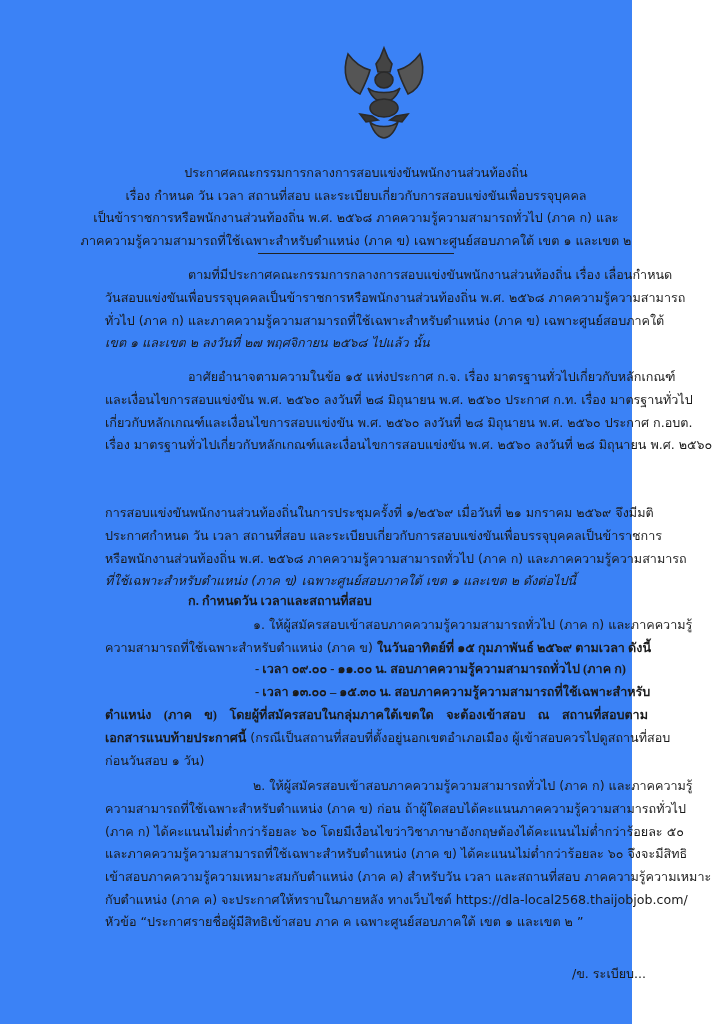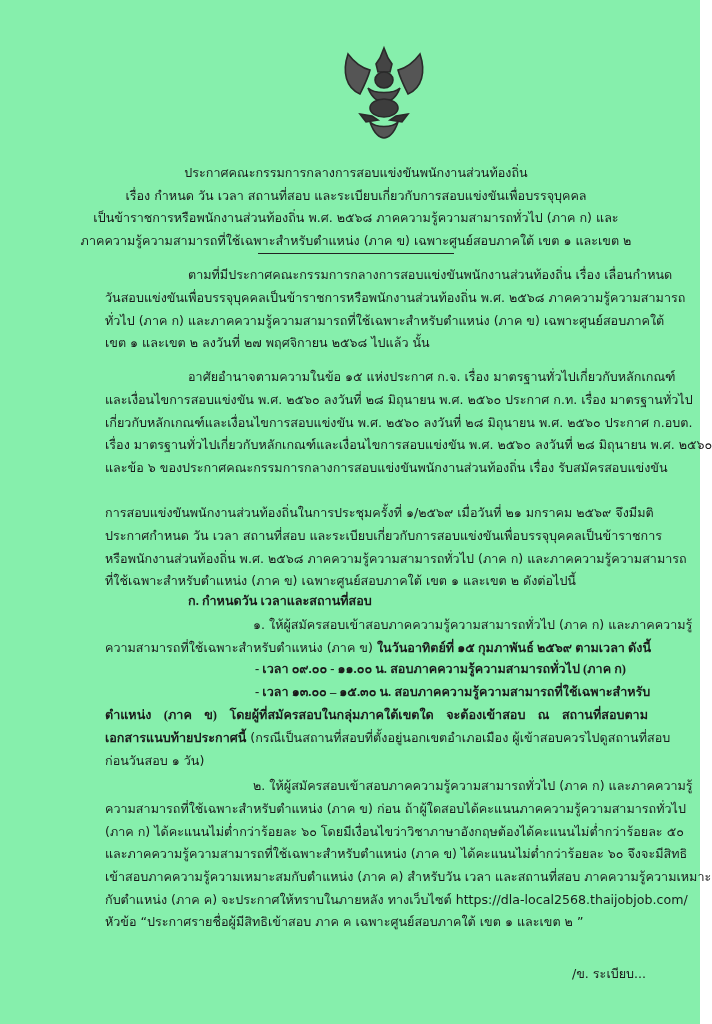--- a/index.html
+++ b/index.html
@@ -1,23 +1,23 @@
 <!DOCTYPE html>
 <html><head>
 <meta charset="utf-8">
 <style>
   html, body { margin: 0; padding: 0; background: #ffffff; }
   body { width: 712px; height: 1024px; position: relative; overflow: hidden;
          font-family: "DejaVu Sans", sans-serif; color: #1a1a1a; }
-  .page { position: absolute; left: 0; top: 0; width: 700px; height: 1024px; background: #86efac; }
+  .page { position: absolute; left: 0; top: 0; width: 632px; height: 1024px; background: #3b82f6; }
   .emblem { position: absolute; left: 338px; top: 42px; width: 92px; height: 100px; }
   .line { position: absolute; white-space: nowrap; font-size: 12.6px; line-height: 23px; height: 23px; }
   .center { left: 0; width: 712px; text-align: center; }
   .just { left: 105px; width: 543px; text-align: justify; text-align-last: justify; }
-  .last { text-align-last: left; }
+  .last { text-align-last: left; font-style: italic; }
   .b { font-weight: bold; font-family: Liberation Serif, serif; }
   .rule { position: absolute; left: 258px; top: 253px; width: 196px; height: 0; border-top: 1.4px solid #222; }
 </style>
 </head>
 <body>
 
 <div class="page">
 
   <svg class="emblem" viewBox="0 0 92 100">
     <g fill="none" stroke="#2a2a2a" stroke-width="1.6">
@@ -41,21 +41,20 @@
 
   <div class="line just" style="top:263px; left:188px; width:460px">ตามที่มีประกาศคณะกรรมการกลางการสอบแข่งขันพนักงานส่วนท้องถิ่น เรื่อง เลื่อนกำหนด</div>
   <div class="line just" style="top:286px">วันสอบแข่งขันเพื่อบรรจุบุคคลเป็นข้าราชการหรือพนักงานส่วนท้องถิ่น พ.ศ. ๒๕๖๘ ภาคความรู้ความสามารถ</div>
   <div class="line just" style="top:309px">ทั่วไป (ภาค ก) และภาคความรู้ความสามารถที่ใช้เฉพาะสำหรับตำแหน่ง (ภาค ข) เฉพาะศูนย์สอบภาคใต้</div>
   <div class="line just last" style="top:331px">เขต ๑ และเขต ๒ ลงวันที่ ๒๗ พฤศจิกายน ๒๕๖๘ ไปแล้ว นั้น</div>
 
   <div class="line just" style="top:365px; left:188px; width:460px">อาศัยอำนาจตามความในข้อ ๑๕ แห่งประกาศ ก.จ. เรื่อง มาตรฐานทั่วไปเกี่ยวกับหลักเกณฑ์</div>
   <div class="line just" style="top:388px">และเงื่อนไขการสอบแข่งขัน พ.ศ. ๒๕๖๐ ลงวันที่ ๒๘ มิถุนายน พ.ศ. ๒๕๖๐ ประกาศ ก.ท. เรื่อง มาตรฐานทั่วไป</div>
   <div class="line just" style="top:411px">เกี่ยวกับหลักเกณฑ์และเงื่อนไขการสอบแข่งขัน พ.ศ. ๒๕๖๐ ลงวันที่ ๒๘ มิถุนายน พ.ศ. ๒๕๖๐ ประกาศ ก.อบต.</div>
   <div class="line just" style="top:433px">เรื่อง มาตรฐานทั่วไปเกี่ยวกับหลักเกณฑ์และเงื่อนไขการสอบแข่งขัน พ.ศ. ๒๕๖๐ ลงวันที่ ๒๘ มิถุนายน พ.ศ. ๒๕๖๐</div>
-  <div class="line just" style="top:456px">และข้อ ๖ ของประกาศคณะกรรมการกลางการสอบแข่งขันพนักงานส่วนท้องถิ่น เรื่อง รับสมัครสอบแข่งขัน</div>
   <div class="line just" style="top:501px">การสอบแข่งขันพนักงานส่วนท้องถิ่นในการประชุมครั้งที่ ๑/๒๕๖๙ เมื่อวันที่ ๒๑ มกราคม ๒๕๖๙ จึงมีมติ</div>
   <div class="line just" style="top:524px">ประกาศกำหนด วัน เวลา สถานที่สอบ และระเบียบเกี่ยวกับการสอบแข่งขันเพื่อบรรจุบุคคลเป็นข้าราชการ</div>
   <div class="line just" style="top:547px">หรือพนักงานส่วนท้องถิ่น พ.ศ. ๒๕๖๘ ภาคความรู้ความสามารถทั่วไป (ภาค ก) และภาคความรู้ความสามารถ</div>
   <div class="line just last" style="top:569px">ที่ใช้เฉพาะสำหรับตำแหน่ง (ภาค ข) เฉพาะศูนย์สอบภาคใต้ เขต ๑ และเขต ๒ ดังต่อไปนี้</div>
 
   <div class="line b" style="top:590px; left:188px">ก. กำหนดวัน เวลาและสถานที่สอบ</div>
 
   <div class="line just" style="top:613px; left:253px; width:395px">๑. ให้ผู้สมัครสอบเข้าสอบภาคความรู้ความสามารถทั่วไป (ภาค ก) และภาคความรู้</div>
   <div class="line" style="top:636px; left:105px; width:543px">
     <span>ความสามารถที่ใช้เฉพาะสำหรับตำแหน่ง (ภาค ข) </span><span class="b">ในวันอาทิตย์ที่ ๑๕ กุมภาพันธ์ ๒๕๖๙ ตามเวลา ดังนี้</span>

